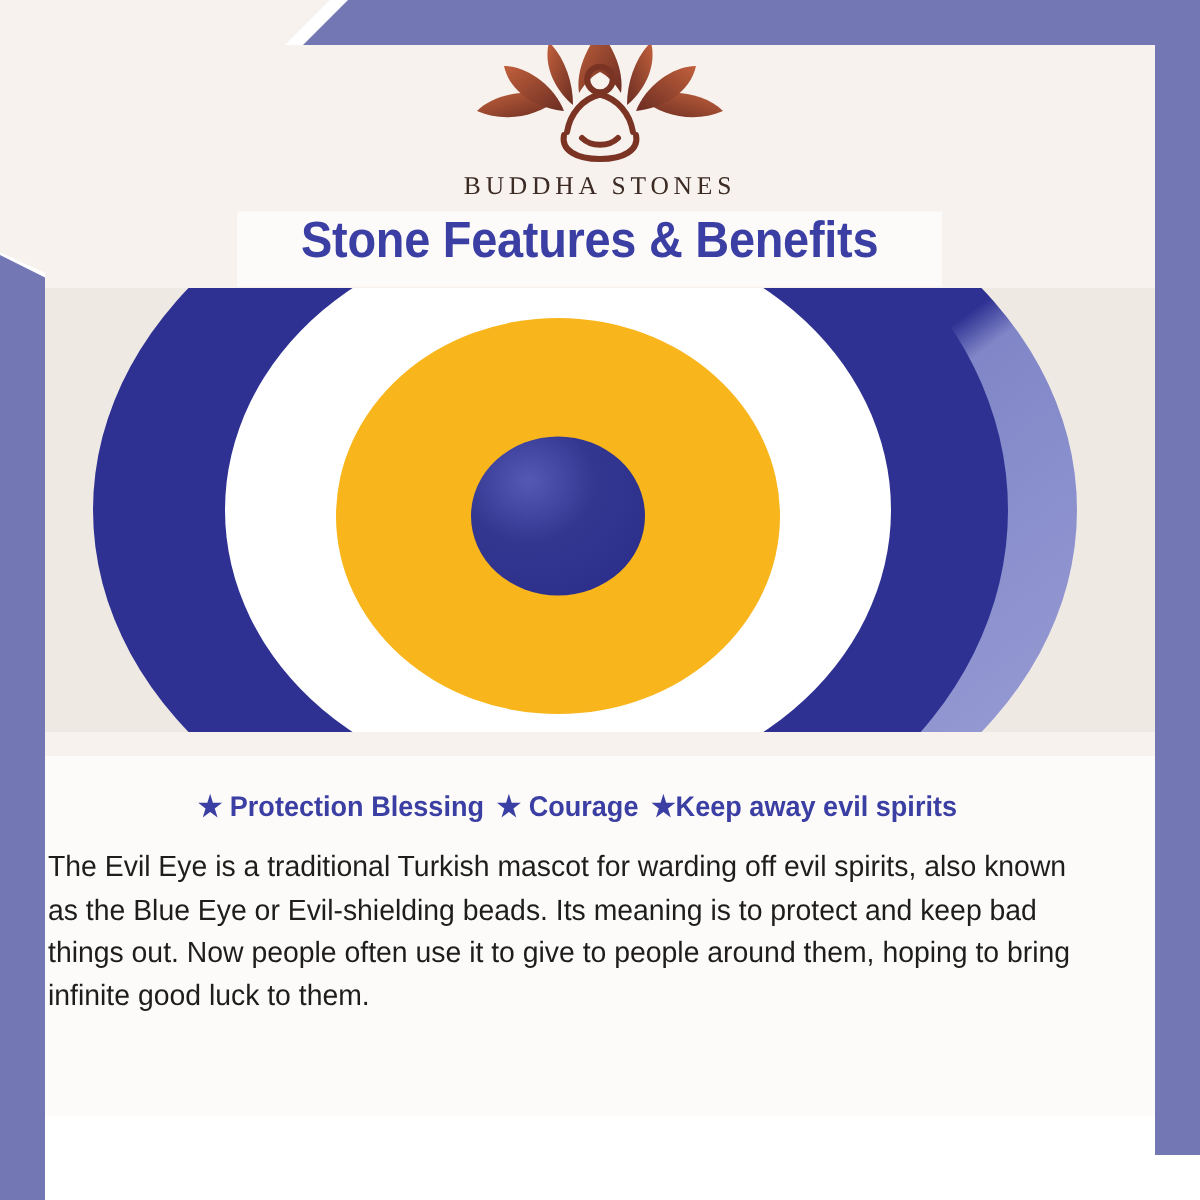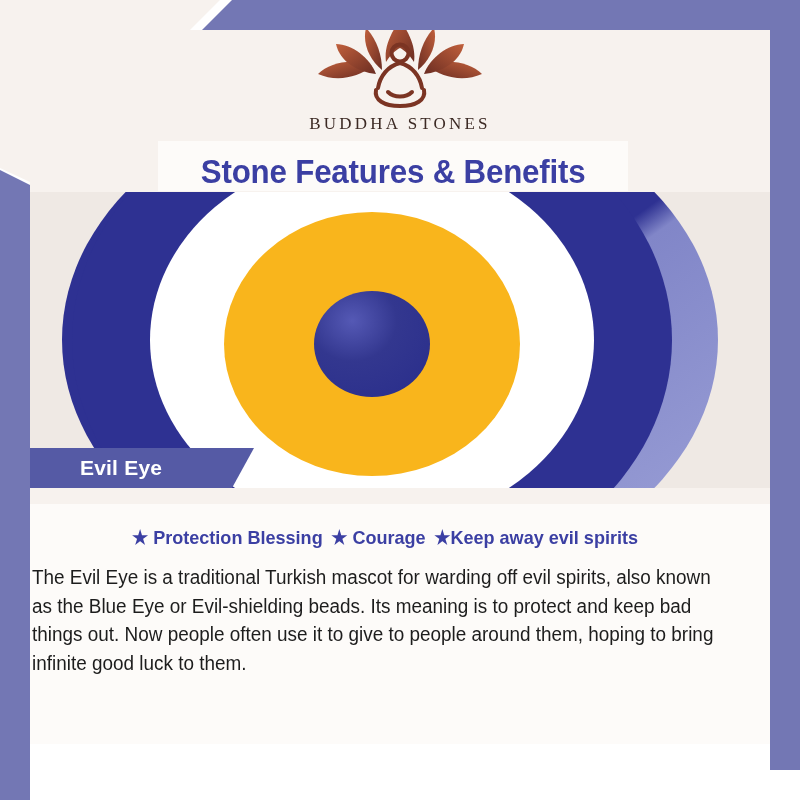--- a/index.html
+++ b/index.html
@@ -62,21 +62,21 @@
     letter-spacing:3.2px;
     color:#3c2a24;
     font-weight:400;
   }
 
   
   .title-banner {
     position:absolute; top:141px; left:158px;
     width:470px; height:50px;
     background:#fdfbf9;
-    display:flex; align-items:flex-end; justify-content:center;
+    display:flex; align-items:flex-start; justify-content:center;
   }
   .title-text {
     font-family:"Liberation Sans Narrow","Liberation Sans",sans-serif;
     font-size:34px;
     font-weight:bold;
     color:#3b3fa3;
     letter-spacing:-0.2px;
     transform:scaleX(0.92);
     white-space:nowrap;
   }
@@ -222,23 +222,20 @@
 
           <ellipse cx="372" cy="148" rx="222" ry="188" fill="#ffffff"></ellipse>
 
           <ellipse cx="372" cy="152" rx="148" ry="132" fill="#f9b51c"></ellipse>
 
           <ellipse cx="372" cy="152" rx="58" ry="53" fill="url(#pupilg)"></ellipse>
         </g>
       </svg>
     </div>
 
-    <div class="eye-label">
-      <span class="eye-label-text">Evil Eye</span>
-    </div>
 
     <div class="content">
 
       <div class="features">
         <span class="feature-item"><span class="star">★</span> <span>Protection  Blessing</span></span><span class="fgap"></span><span class="feature-item"><span class="star">★</span> <span>Courage</span></span><span class="fgap"></span><span class="feature-item"><span class="star">★</span><span>Keep away evil spirits</span></span>
       </div>
 
       <p class="body-text">The Evil Eye is a traditional Turkish mascot for warding off evil spirits, also known as the Blue Eye or Evil-shielding beads. Its meaning is to protect and keep bad things out. Now people often use it to give to people around them, hoping to bring infinite good luck to them.</p>
 
     </div>

